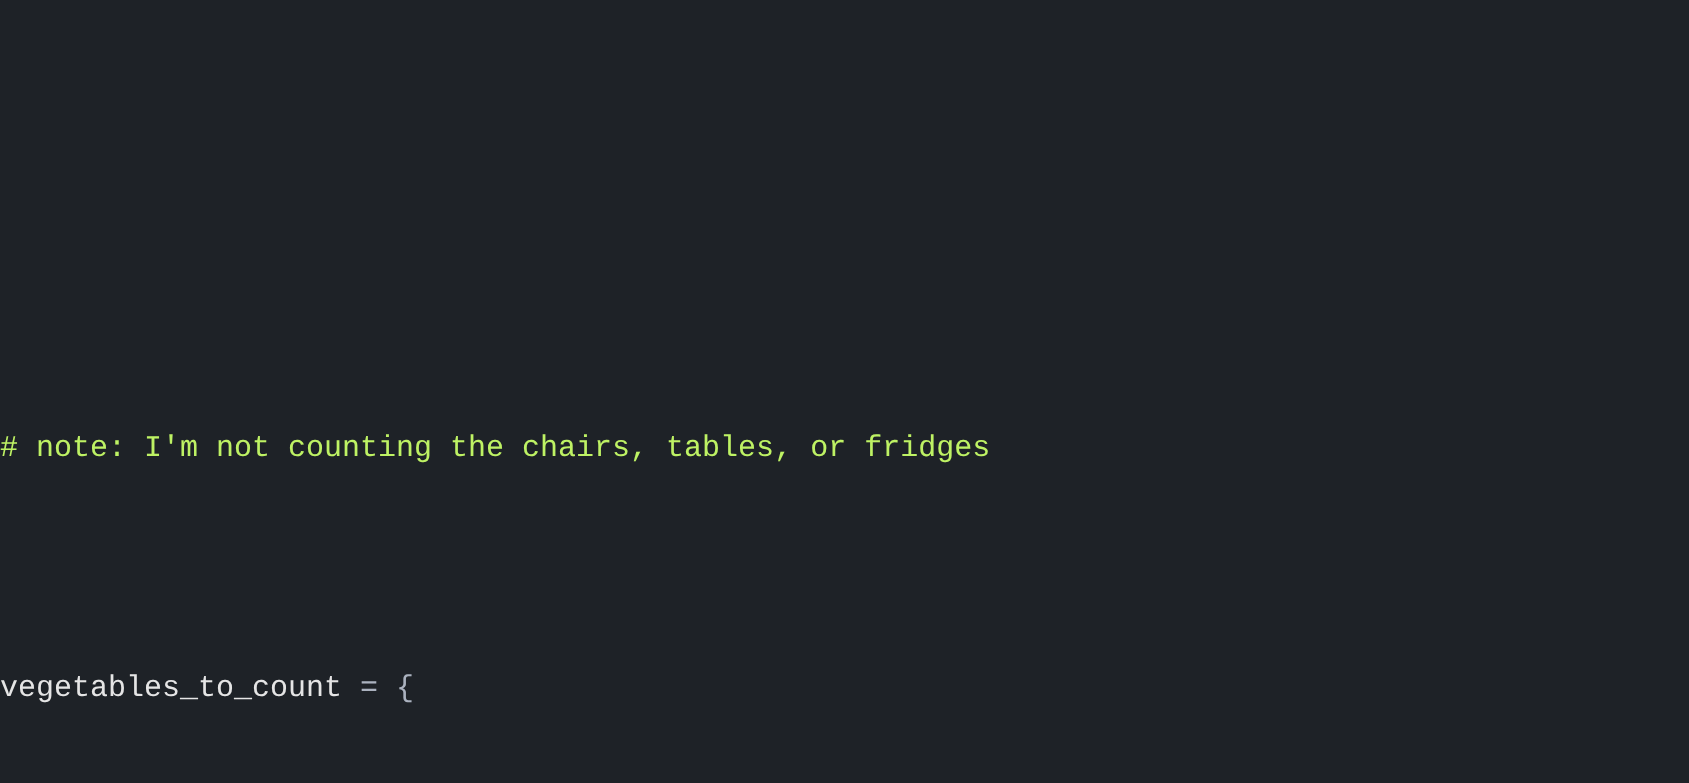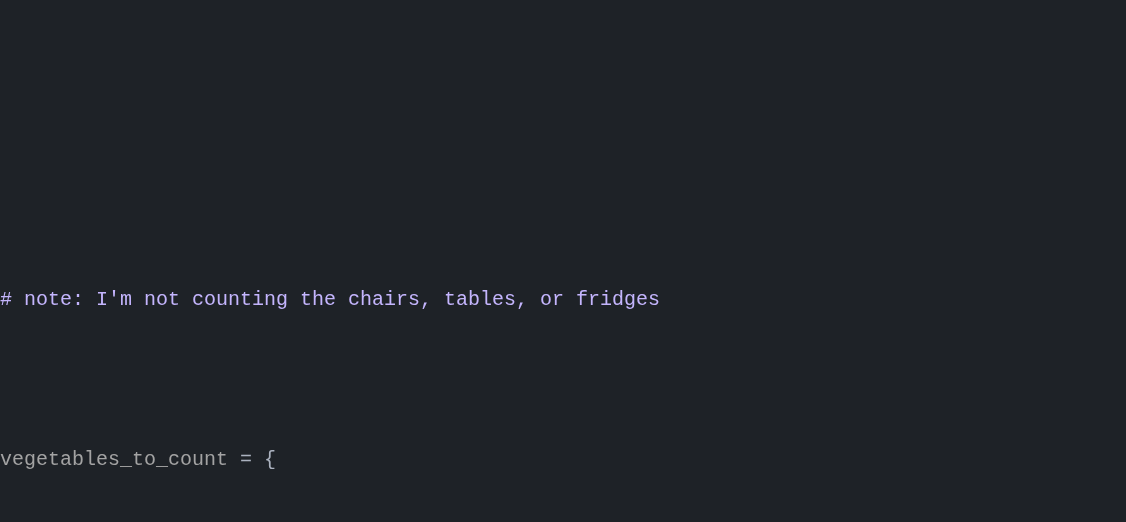--- a/index.html
+++ b/index.html
@@ -16,25 +16,25 @@
       padding: 0;
       width: 1126px;
       height: 522px;
       overflow: hidden;
       white-space: pre;
     }
     .code-container {
       padding-top: 80px;
     }
     .comment {
-      color: #c4b5fd;
+      color: #bef264;
       margin-top: 36px;
     }
     .variable {
-      color: #a3a3a3;
+      color: #e5e5e5;
     }
     .operator {
       color: #abb2bf;
     }
     .brace {
       color: #abb2bf;
     }
     .line {
       display: block;
     }

